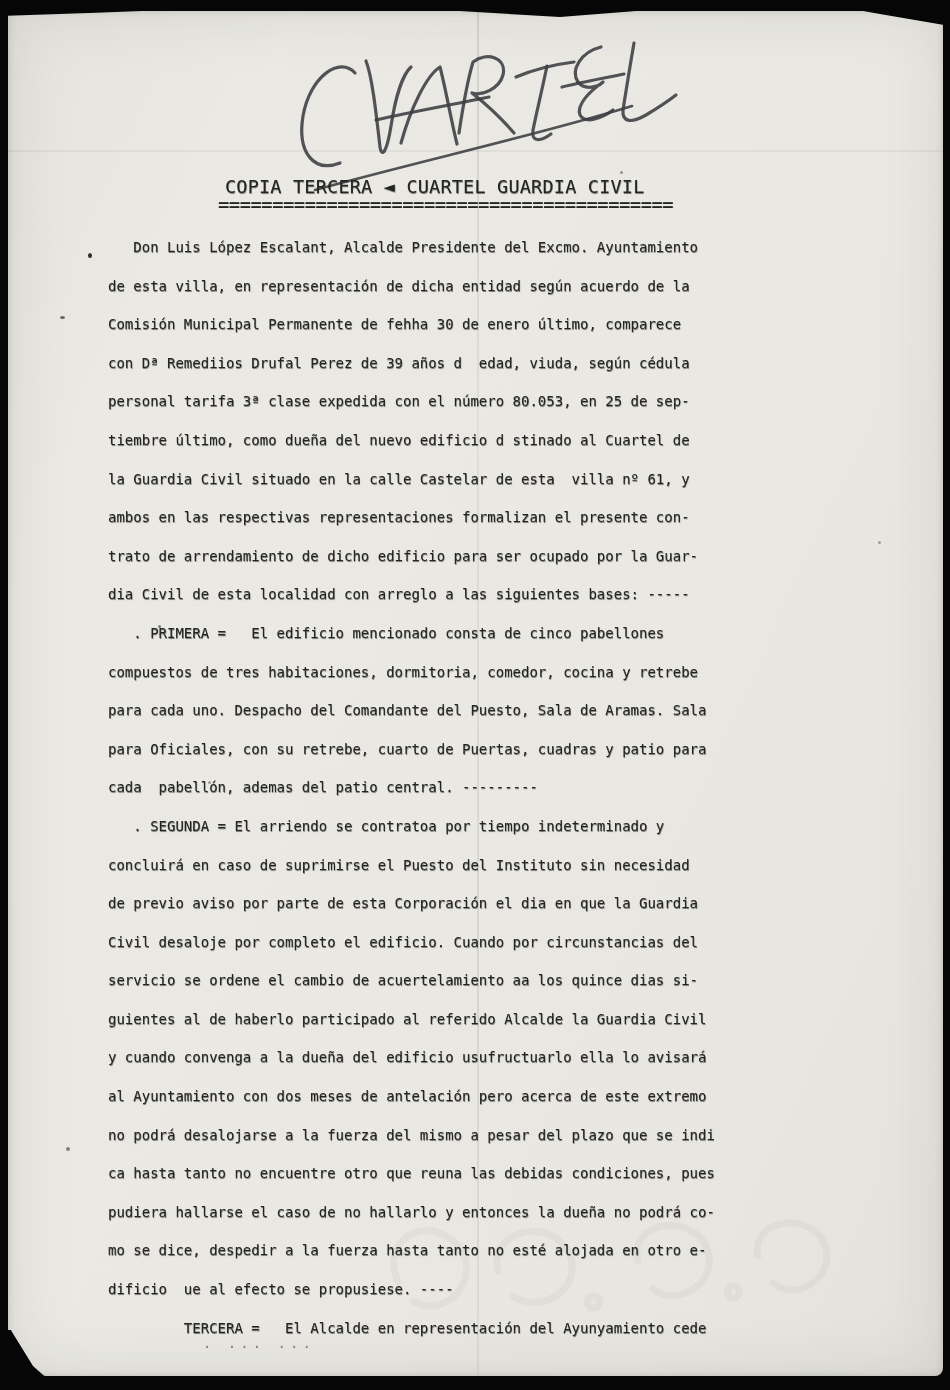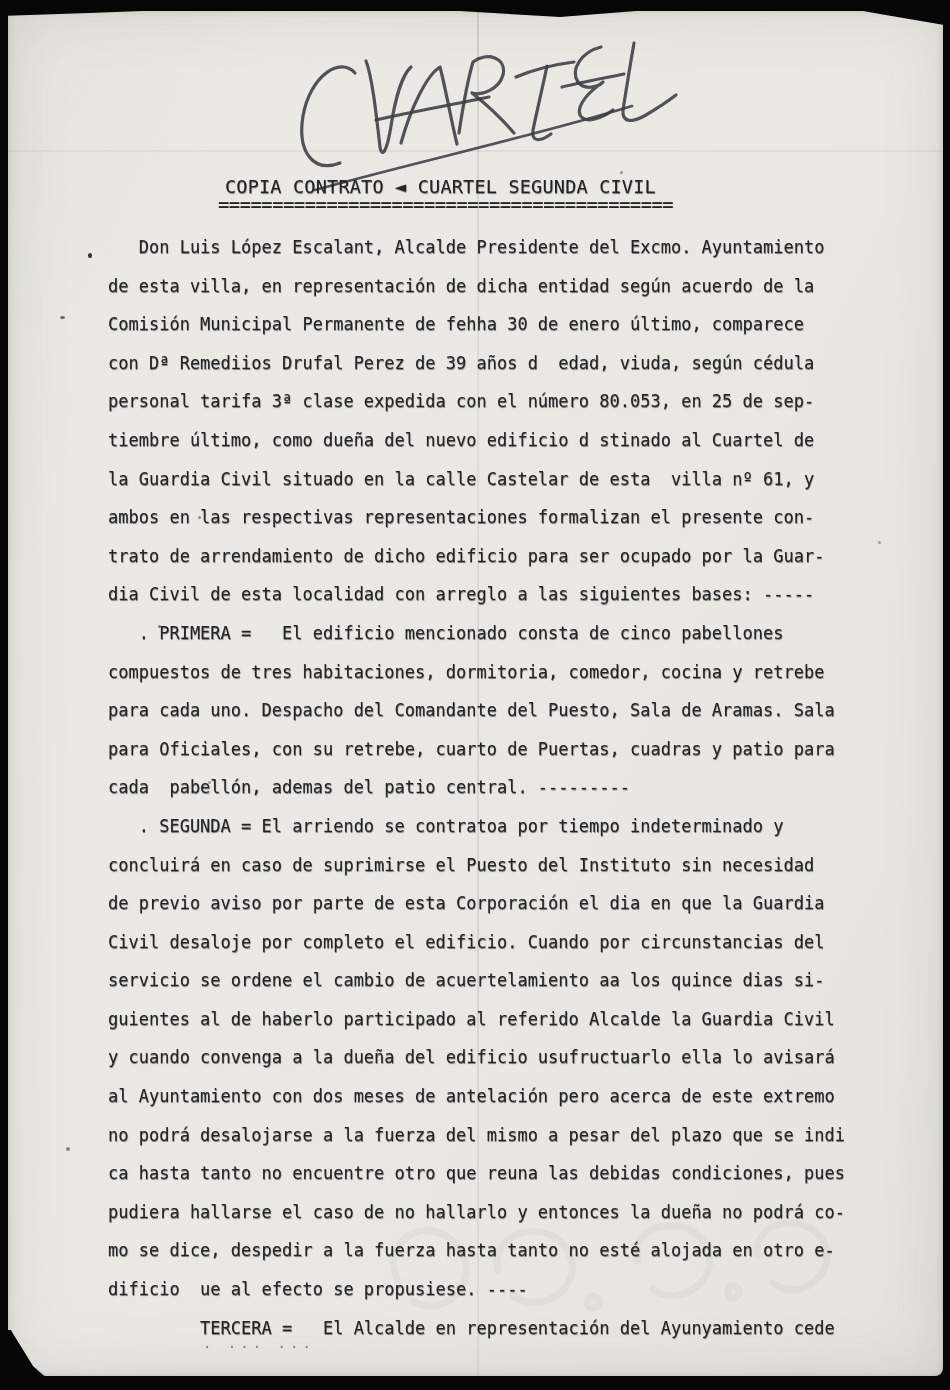--- a/index.html
+++ b/index.html
@@ -22,21 +22,21 @@
   
   .handwriting{position:absolute;left:262px;top:9px;}
   .handwriting path{fill:none;stroke:#3c3c42;stroke-width:3.2;stroke-linecap:round;stroke-linejoin:round;opacity:0.88;}
   .ghost{position:absolute;left:330px;top:1150px;opacity:0.6;}
   .ghost path{fill:none;stroke:rgba(150,152,132,0.16);stroke-width:7;stroke-linecap:round;}
   
   .typewritten{color:#242424;text-shadow:0.4px 0.5px 0.7px rgba(25,25,25,0.55);}
   .doc-title{position:absolute;left:217px;top:165px;font-size:18.5px;white-space:pre;letter-spacing:0.2px;}
   .doc-title-underline{position:absolute;left:210px;top:183px;font-size:18.5px;white-space:pre;
                        letter-spacing:-0.3px;font-weight:bold;transform:scaleY(0.85);}
-  .doc-body{position:absolute;left:100px;top:217px;font-size:17px;line-height:38.6px;white-space:pre;}
+  .doc-body{position:absolute;left:100px;top:217px;font-size:14px;line-height:38.6px;white-space:pre;}
   .footer-marks{position:absolute;left:195px;top:1328px;font-size:14px;letter-spacing:4px;color:rgba(40,40,40,0.55);}
   
   .speck{position:absolute;background:#2c2c2c;border-radius:50%;}
 </style>
 </head>
 <body>
 
 <div class="scan">
   <div class="paper">
 
@@ -67,21 +67,21 @@
 
     <svg class="ghost" width="600" height="230" viewBox="0 0 600 230">
       <path d="M 60,120 C 40,80 90,50 120,85 C 145,115 110,160 75,140"></path>
       <path d="M 160,110 C 150,70 210,55 230,90 C 248,125 205,155 175,135"></path>
       <path d="M 300,100 C 290,62 350,50 368,85 C 384,118 342,148 315,128"></path>
       <path d="M 420,95 C 412,60 470,48 486,82 C 500,114 460,142 435,122"></path>
       <path d="M 255,135 a 6,6 0 1 0 1,0"></path>
       <path d="M 395,125 a 6,6 0 1 0 1,0"></path>
     </svg>
 
-    <div class="doc-title typewritten">COPIA CONTRATO ◄ CUARTEL SEGUNDA CIVIL</div>
+    <div class="doc-title typewritten">COPIA TERCERA ◄ CUARTEL GUARDIA CIVIL</div>
     <div class="doc-title-underline typewritten">==========================================</div>
 
     <div class="doc-body typewritten"><div>   Don Luis López Escalant, Alcalde Presidente del Excmo. Ayuntamiento</div><div>de esta villa, en representación de dicha entidad según acuerdo de la</div><div>Comisión Municipal Permanente de fehha 30 de enero último, comparece</div><div>con Dª Remediios Drufal Perez de 39 años d  edad, viuda, según cédula</div><div>personal tarifa 3ª clase expedida con el número 80.053, en 25 de sep-</div><div>tiembre último, como dueña del nuevo edificio d stinado al Cuartel de</div><div>la Guardia Civil situado en la calle Castelar de esta  villa nº 61, y</div><div>ambos en las respectivas representaciones formalizan el presente con-</div><div>trato de arrendamiento de dicho edificio para ser ocupado por la Guar-</div><div>dia Civil de esta localidad con arreglo a las siguientes bases: -----</div><div>   . PRIMERA =   El edificio mencionado consta de cinco pabellones</div><div>compuestos de tres habitaciones, dormitoria, comedor, cocina y retrebe</div><div>para cada uno. Despacho del Comandante del Puesto, Sala de Aramas. Sala</div><div>para Oficiales, con su retrebe, cuarto de Puertas, cuadras y patio para</div><div>cada  pabellón, ademas del patio central. ---------</div><div>   . SEGUNDA = El arriendo se contratoa por tiempo indeterminado y</div><div>concluirá en caso de suprimirse el Puesto del Instituto sin necesidad</div><div>de previo aviso por parte de esta Corporación el dia en que la Guardia</div><div>Civil desaloje por completo el edificio. Cuando por circunstancias del</div><div>servicio se ordene el cambio de acuertelamiento aa los quince dias si-</div><div>guientes al de haberlo participado al referido Alcalde la Guardia Civil</div><div>y cuando convenga a la dueña del edificio usufructuarlo ella lo avisará</div><div>al Ayuntamiento con dos meses de antelación pero acerca de este extremo</div><div>no podrá desalojarse a la fuerza del mismo a pesar del plazo que se indi</div><div>ca hasta tanto no encuentre otro que reuna las debidas condiciones, pues</div><div>pudiera hallarse el caso de no hallarlo y entonces la dueña no podrá co-</div><div>mo se dice, despedir a la fuerza hasta tanto no esté alojada en otro e-</div><div>dificio  ue al efecto se propusiese. ----</div><div>         TERCERA =   El Alcalde en representación del Ayunyamiento cede</div></div>
 
     <div class="footer-marks">· ··· ···</div>
 
     <div class="speck" style="left:80px;top:242px;width:4px;height:5px;"></div>
     <div class="speck" style="left:52px;top:305px;width:5px;height:3px;opacity:.7;"></div>
     <div class="speck" style="left:190px;top:505px;width:3px;height:3px;opacity:.5;"></div>
     <div class="speck" style="left:150px;top:614px;width:3px;height:3px;opacity:.6;"></div>

